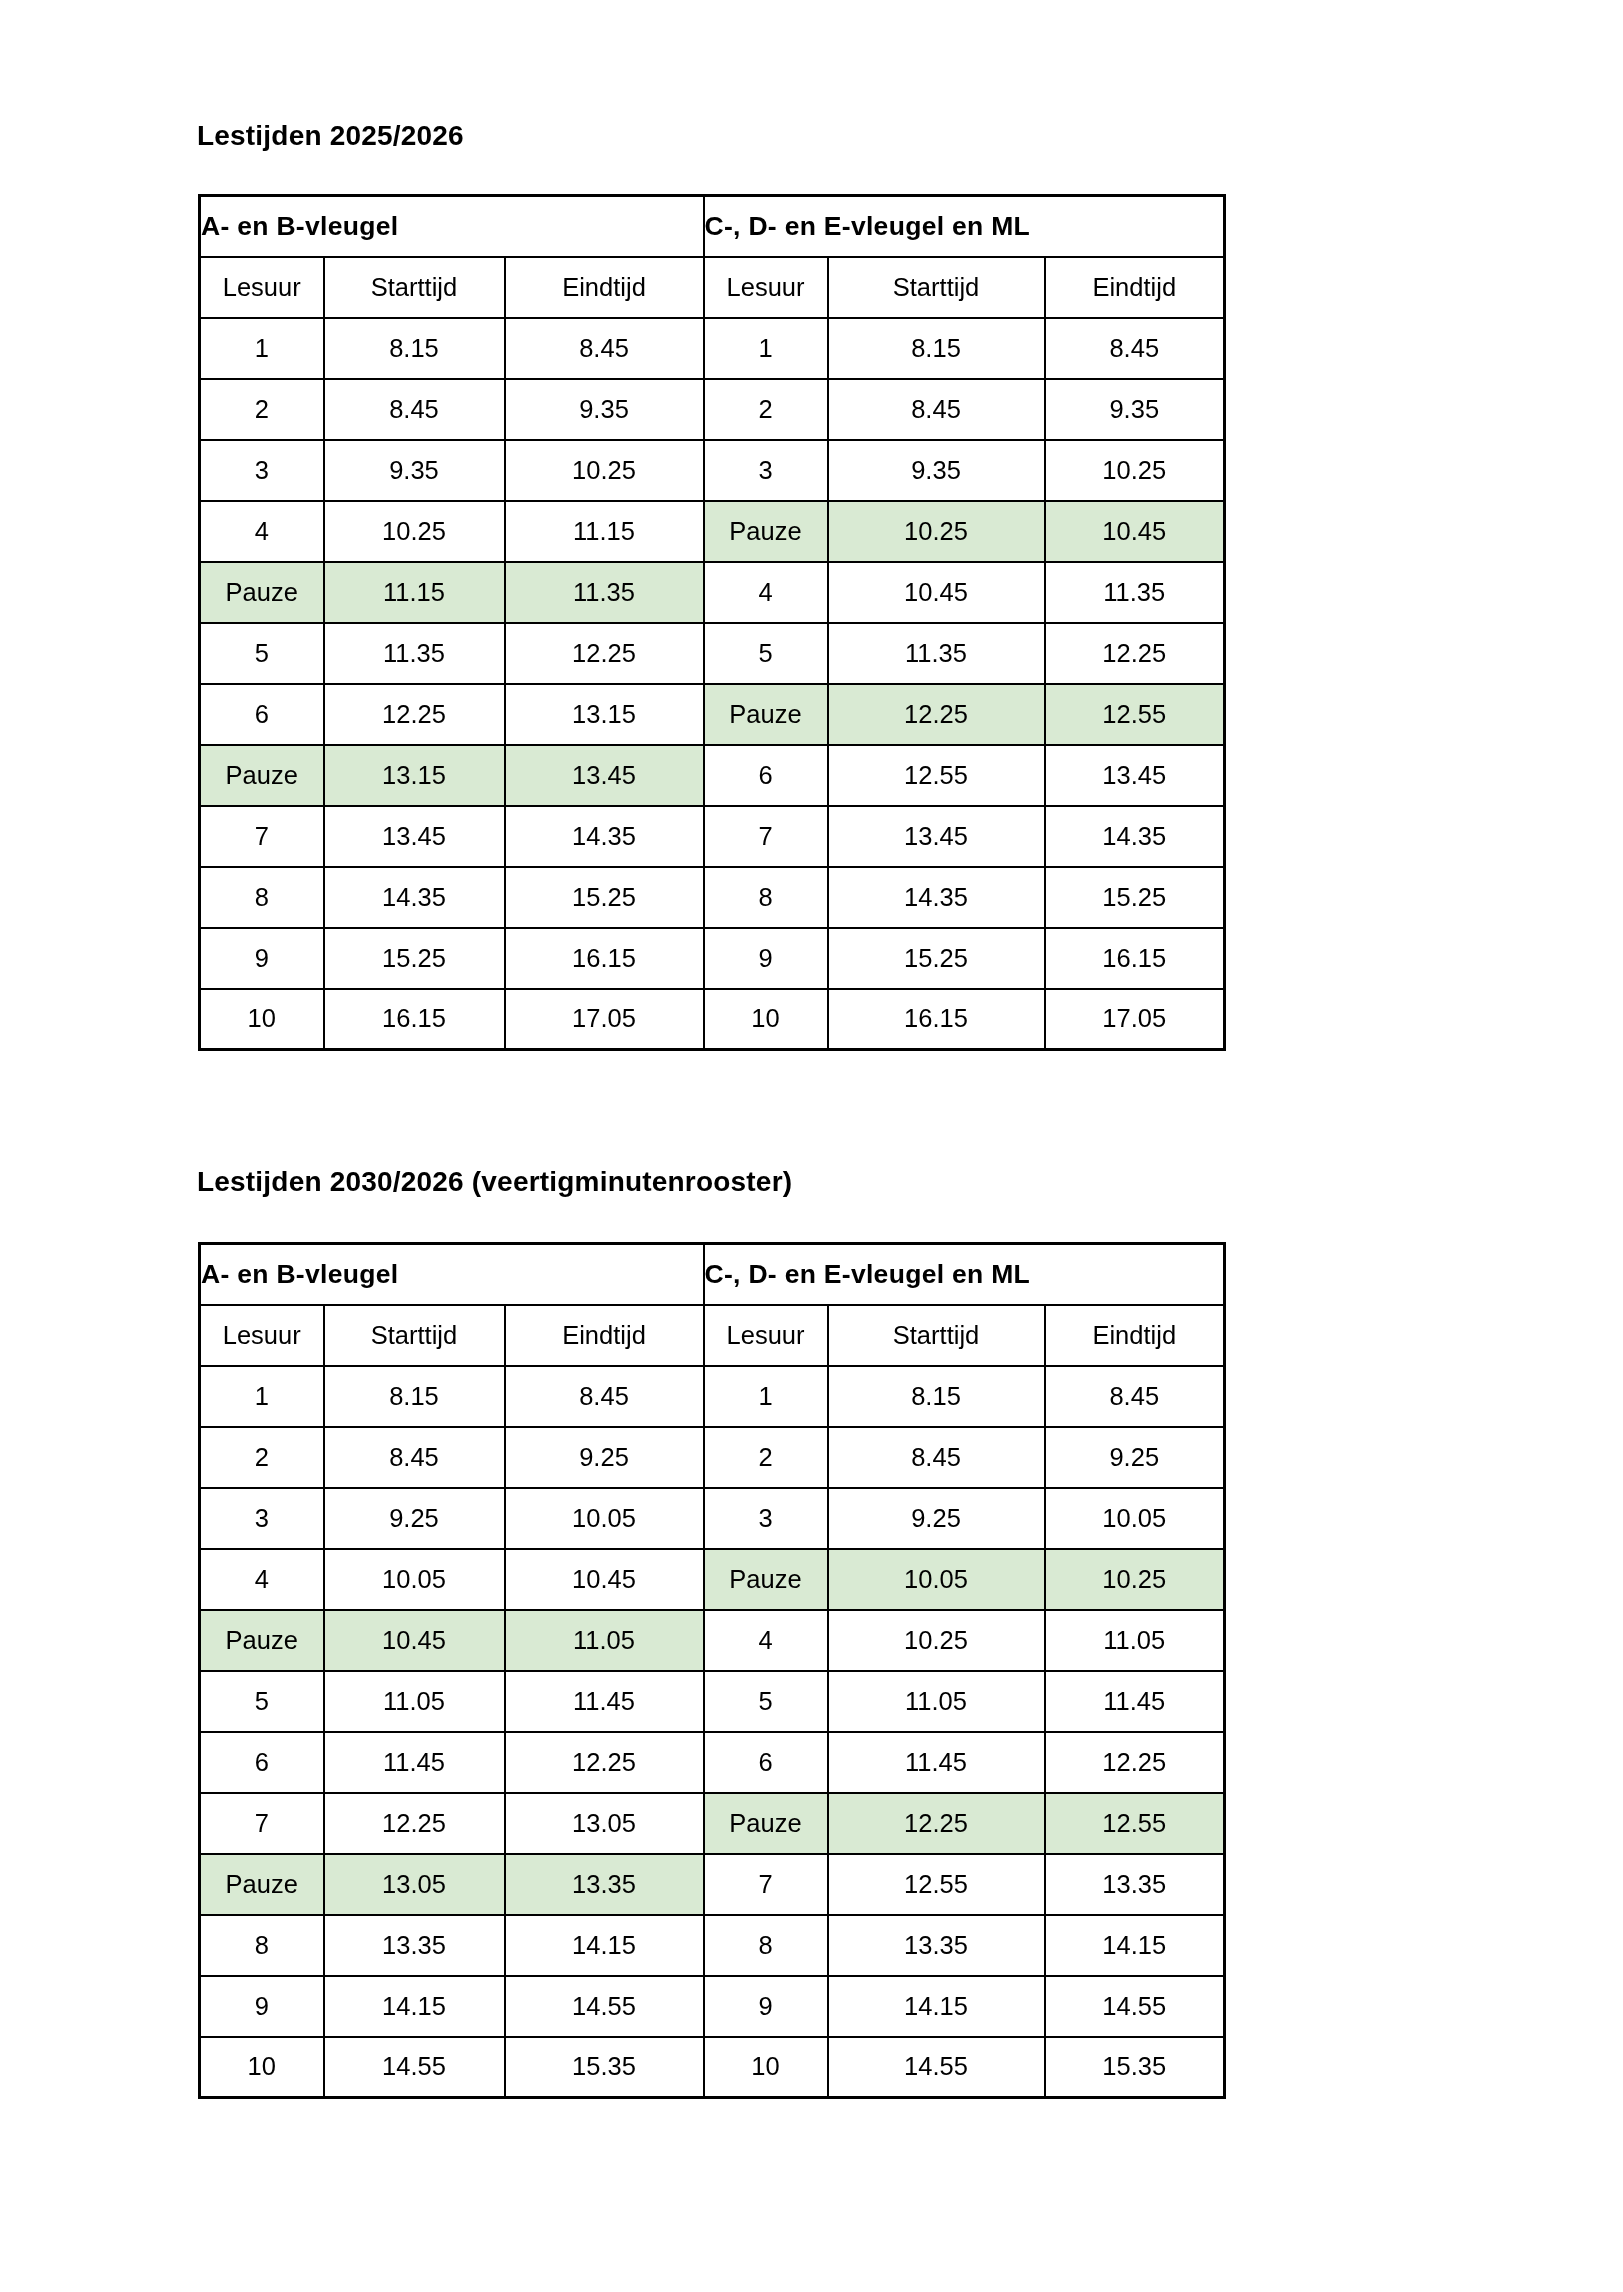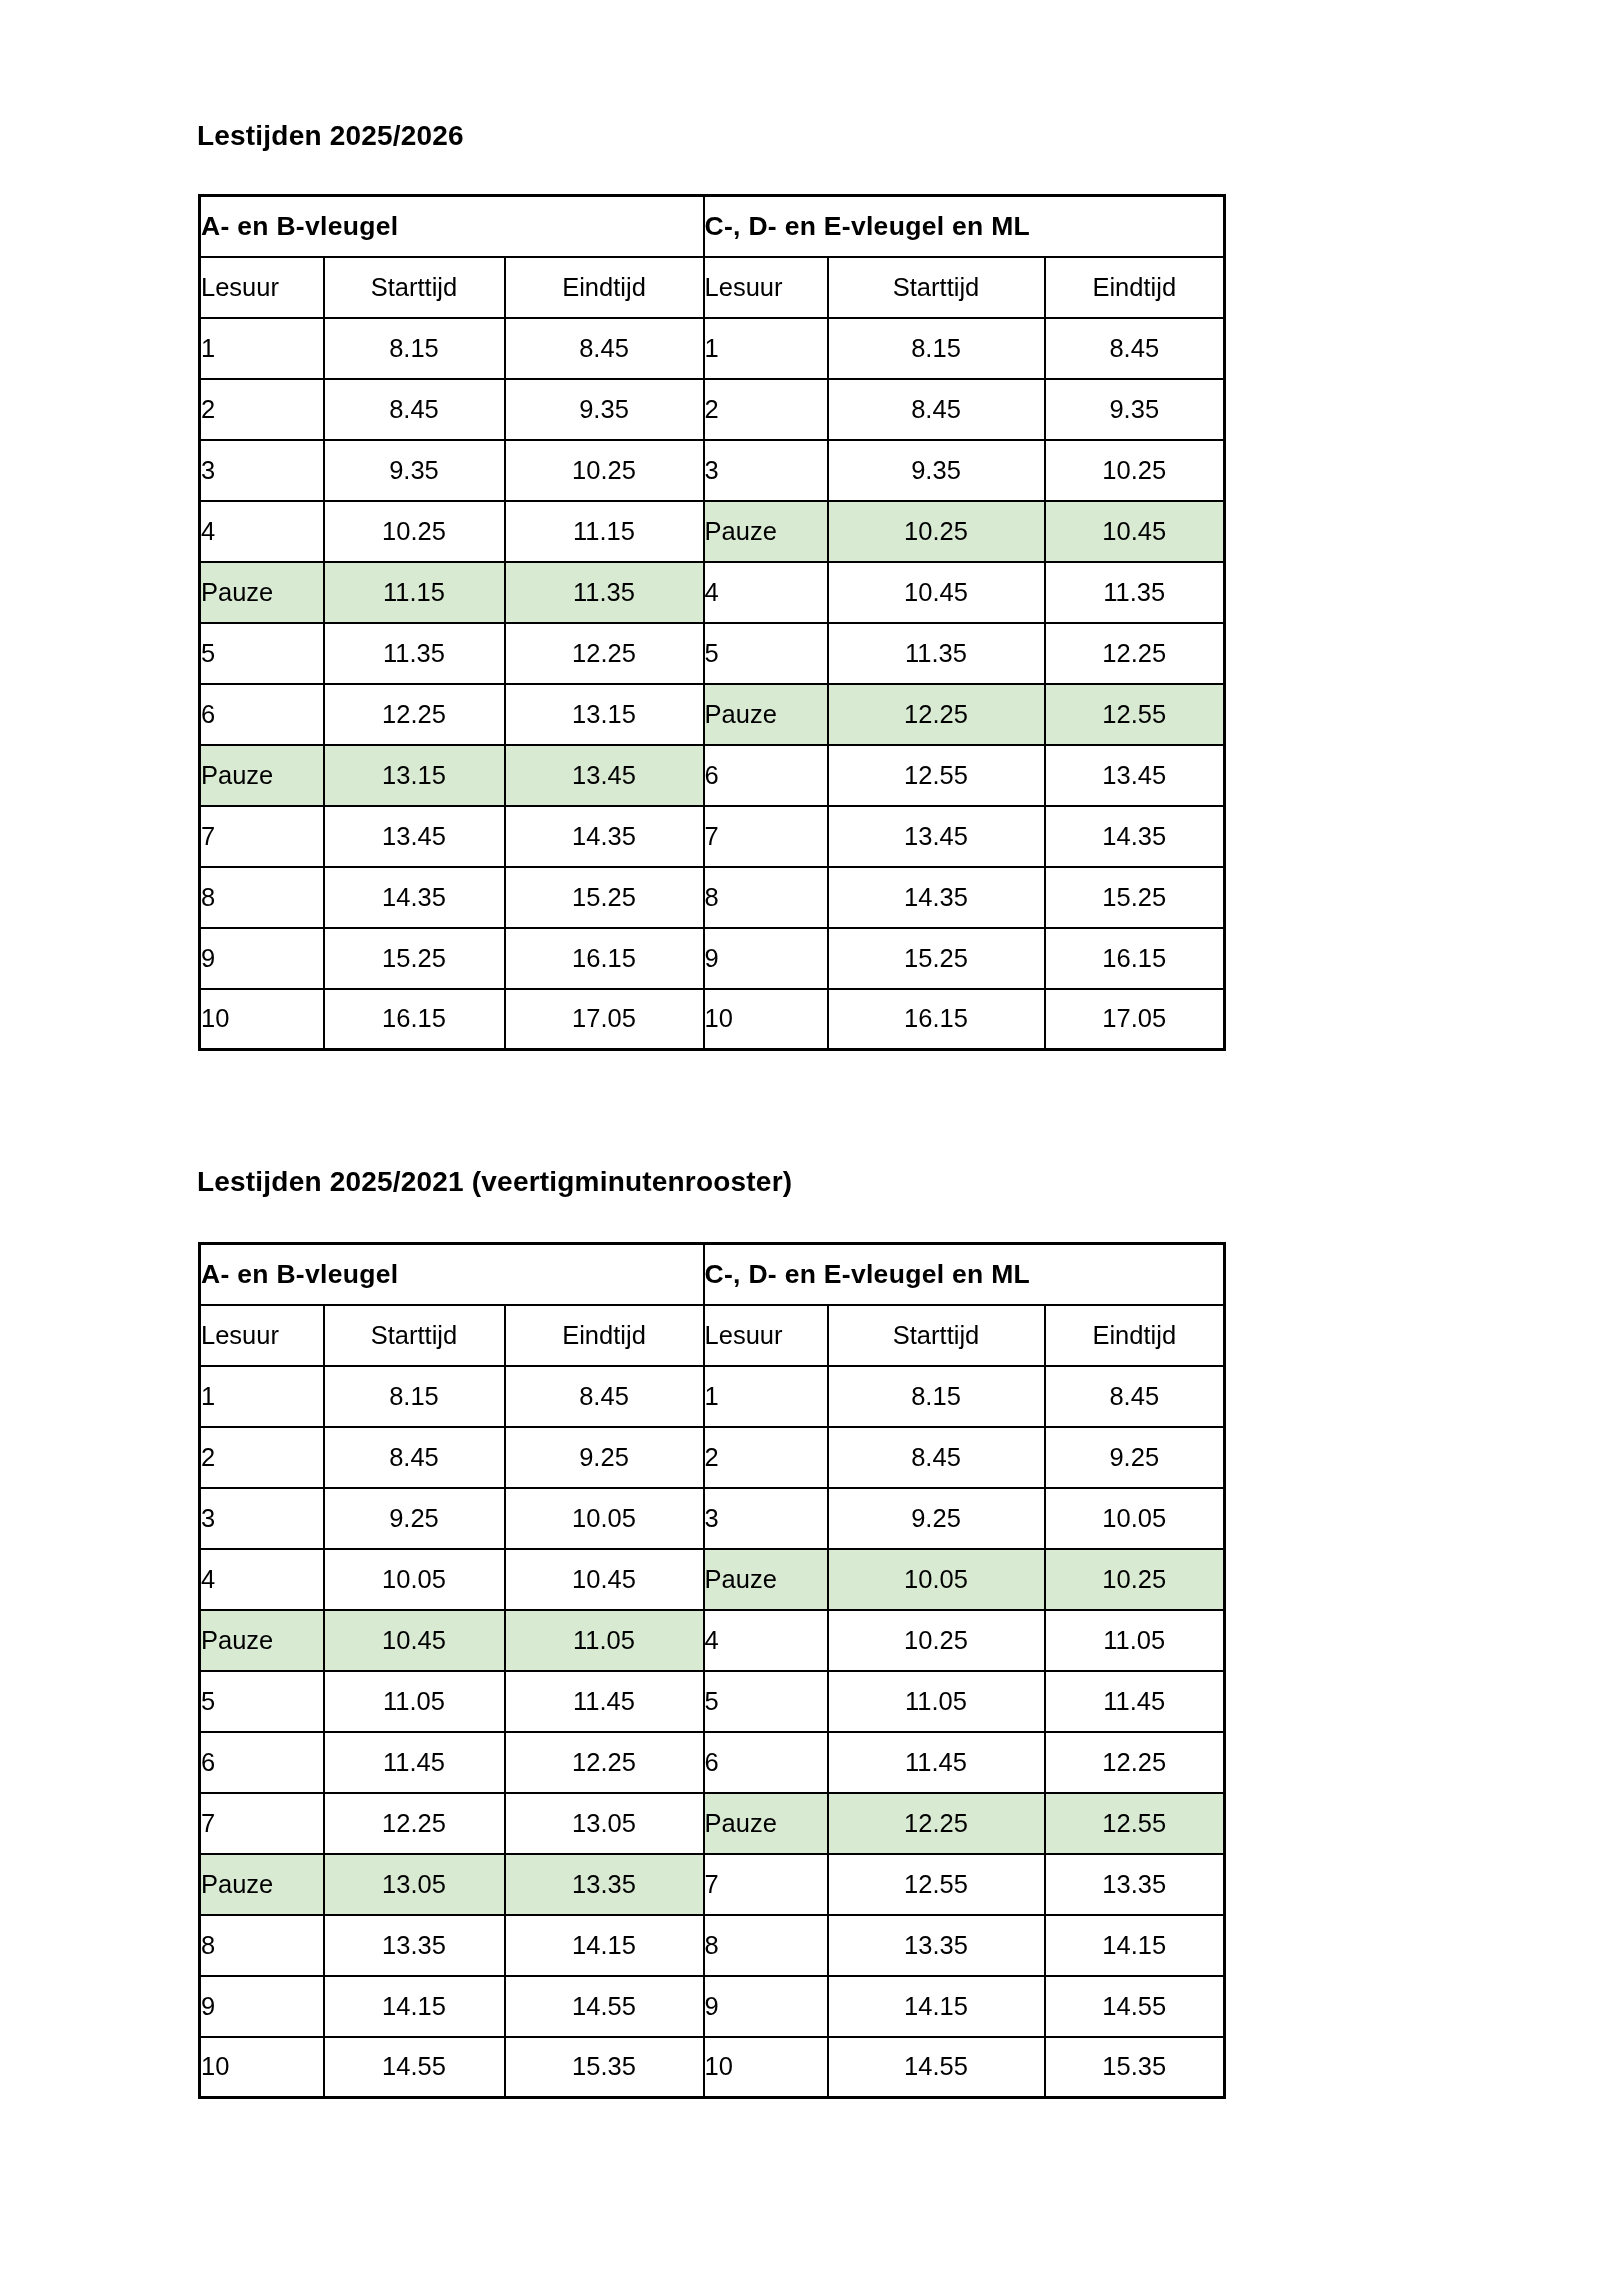--- a/index.html
+++ b/index.html
@@ -47,21 +47,21 @@
   col.c-start2  { width: 217px; }
   col.c-end2    { width: 180px; }
 
   tr.group-header th {
     font-weight: 700;
     font-size: 26.5px;
     text-align: left;
     letter-spacing: 0.3px;
   }
   tr.col-header th { font-weight: 400; }
-  .al { text-align: left; padding-left: 12.7px; }
+  .al { text-align: center; padding-left: 12.7px; }
   .ac { text-align: center; }
   .mid { border-left-width: 4.9px; }
   td.pauze { background: var(--pauze-bg, #d9ead3); }
 </style>
 </head>
 <body>
 
 <div class="page" style="--pauze-bg: #d9ead3;">
 
   <div class="doc-title" style="top:120px">Lestijden 2025/2026</div>
@@ -182,21 +182,21 @@
           <td class="al">10</td>
           <td class="ac">16.15</td>
           <td class="ac">17.05</td>
           <td class="al mid">10</td>
           <td class="ac">16.15</td>
           <td class="ac">17.05</td>
         </tr>
       </tbody>
   </table>
 
-  <div class="doc-title" style="top:1166px">Lestijden 2025/2021 (veertigminutenrooster)</div>
+  <div class="doc-title" style="top:1166px">Lestijden 2030/2026 (veertigminutenrooster)</div>
 
   <table class="schedule" style="top:1242px">
     <colgroup>
       <col class="c-lesuur">
         <col class="c-start">
         <col class="c-end">
       <col class="c-lesuur2">
         <col class="c-start2">
         <col class="c-end2">
     </colgroup>

